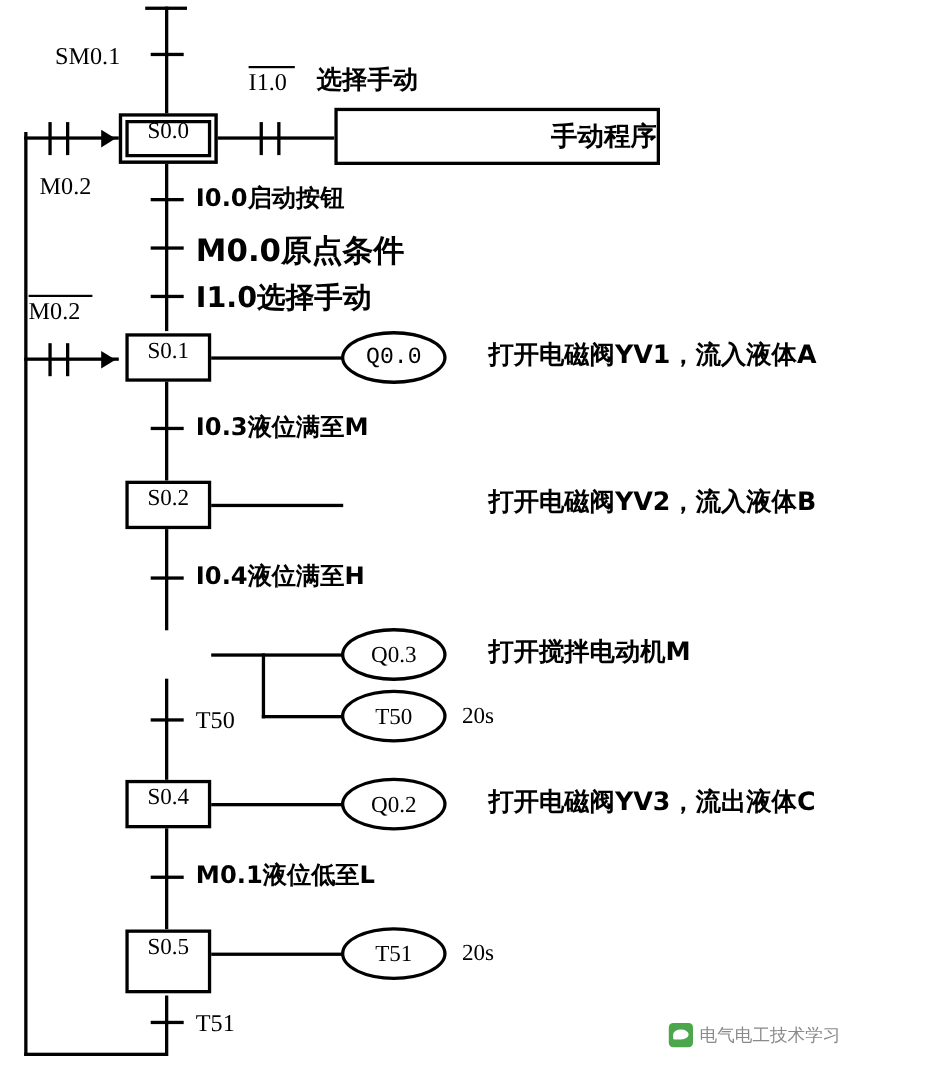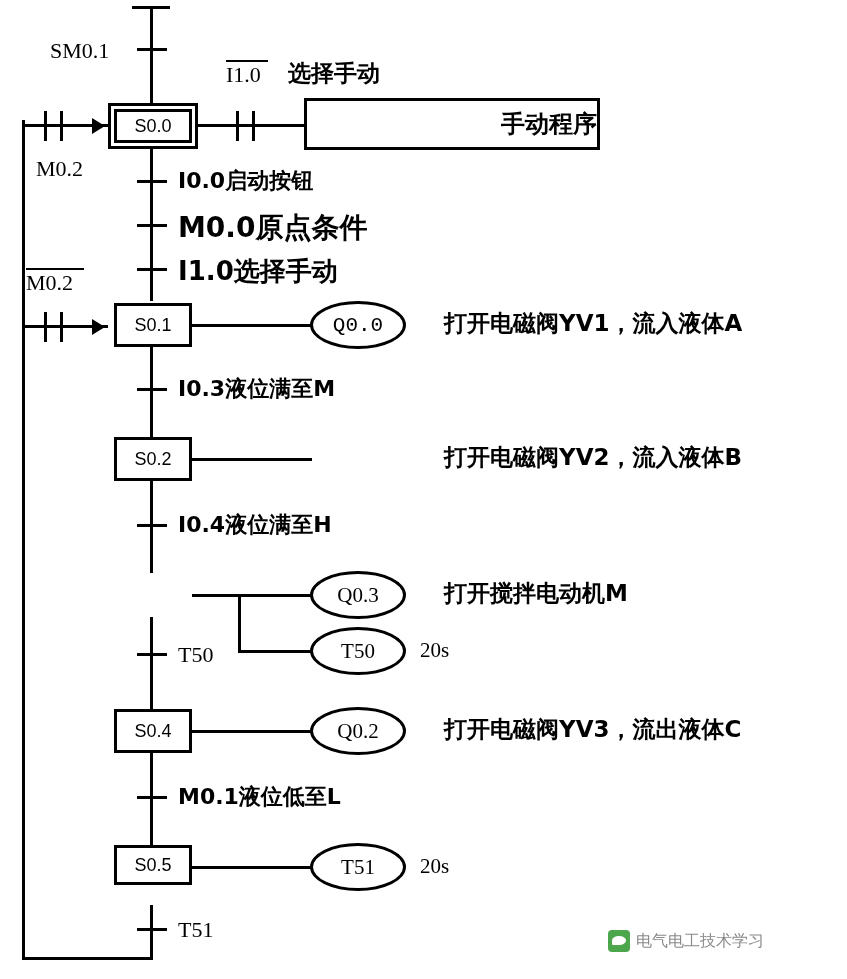--- a/index.html
+++ b/index.html
@@ -27,24 +27,23 @@
   .lbl.cn {
     font-family: "DejaVu Sans", "Liberation Sans", sans-serif;
     font-weight: 700;
   }
   .step {
     position: absolute;
     box-sizing: border-box;
     border: 3px solid #000;
     background: #fff;
     display: flex;
-    align-items: center;
     justify-content: center;
-    font-size: 18px;
-    font-family: Liberation Sans, sans-serif;
+    font-size: 21px;
+    font-family: Liberation Serif, serif;
   }
   .step.initial {
     border: 3px solid #000;
     box-shadow: inset 0 0 0 3px #fff, inset 0 0 0 6px #000;
   }
   .coil {
     position: absolute;
     box-sizing: border-box;
     border: 3px solid #000;
     border-radius: 50%;
@@ -234,21 +233,21 @@
   <div class="hline" style="left:192px; top:730px; width:120px;"></div>
   <div class="coil" style="left:310px; top:707px; width:96px; height:48px;">
     <span>Q0.2</span>
   </div>
   <div class="lbl cn" style="left:444px; top:718px; font-size:23px;">打开电磁阀YV3，流出液体C</div>
 
   <div class="vline" style="left:150px; top:753px; height:92px;"></div>
   <div class="tick" style="left:137px; top:796px;"></div>
   <div class="lbl cn" style="left:178px; top:786px; font-size:22px;">M0.1液位低至L</div>
 
-  <div class="step" style="left:114px; top:845px; width:78px; height:40px;">
+  <div class="step" style="left:114px; top:845px; width:78px; height:58px;">
     <span>S0.5</span>
   </div>
   <div class="hline" style="left:192px; top:866px; width:120px;"></div>
   <div class="coil" style="left:310px; top:843px; width:96px; height:48px;">
     <span>T51</span>
   </div>
   <div class="lbl" style="left:420px; top:856px; font-size:21px;">20s</div>
 
   <div class="tick" style="left:137px; top:928px;"></div>
   <div class="lbl" style="left:178px; top:919px; font-size:22px;">T51</div>

